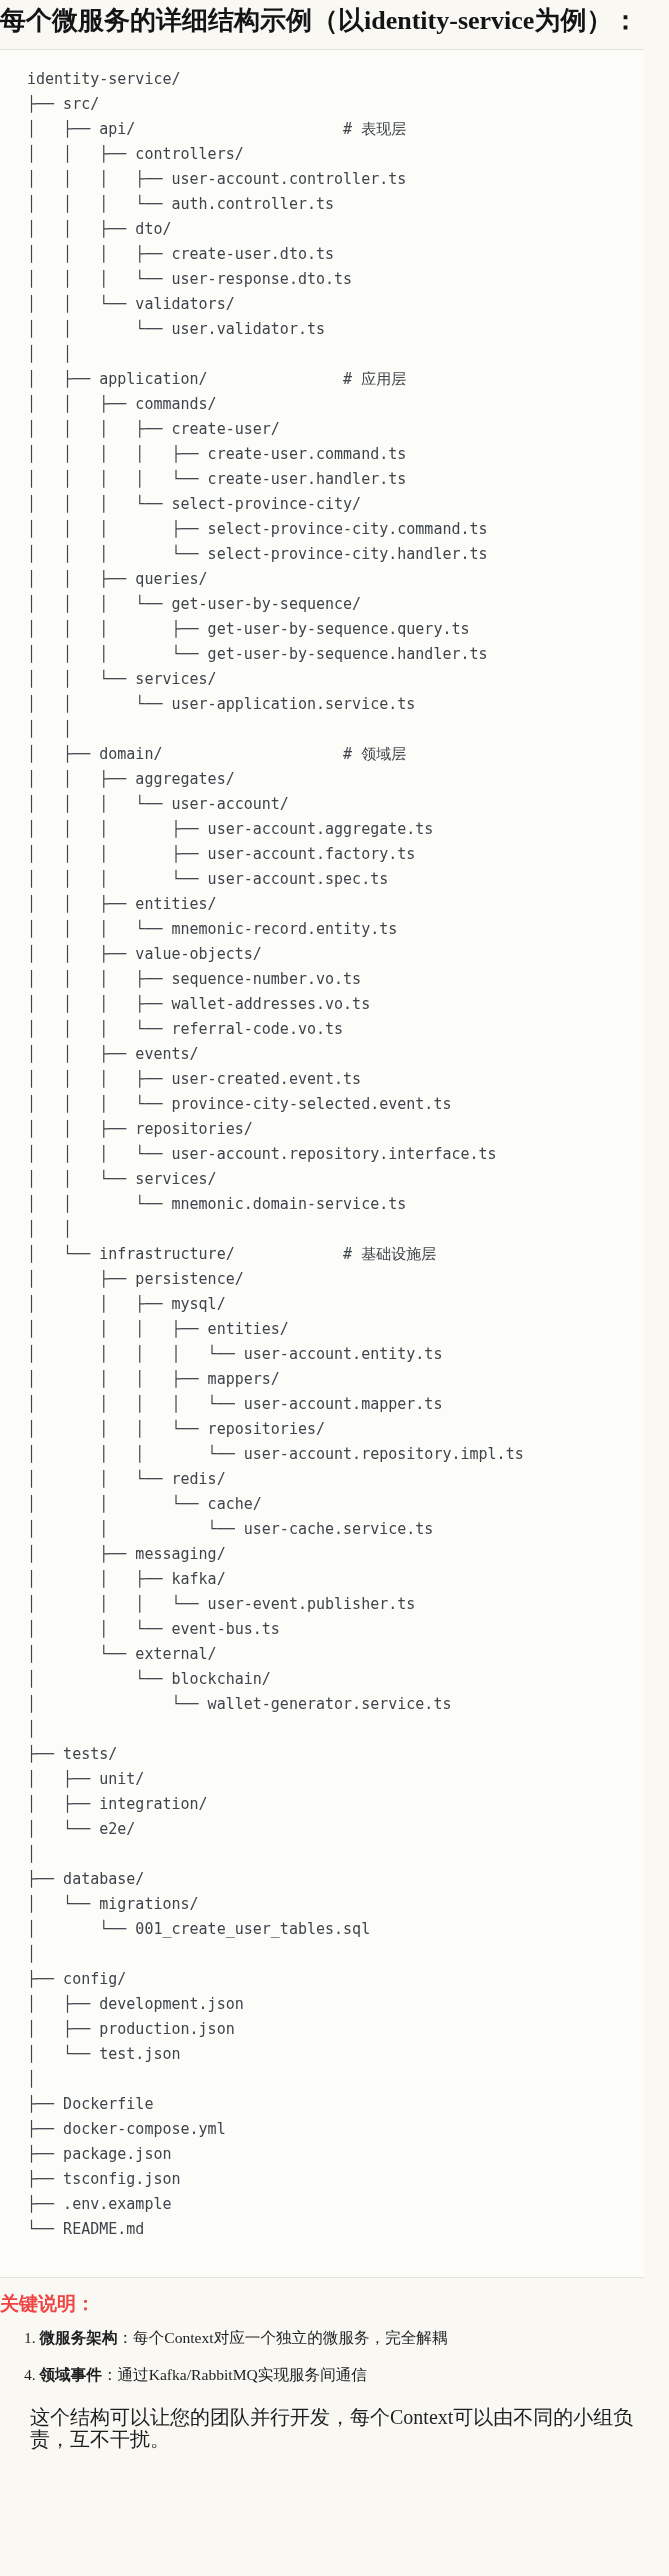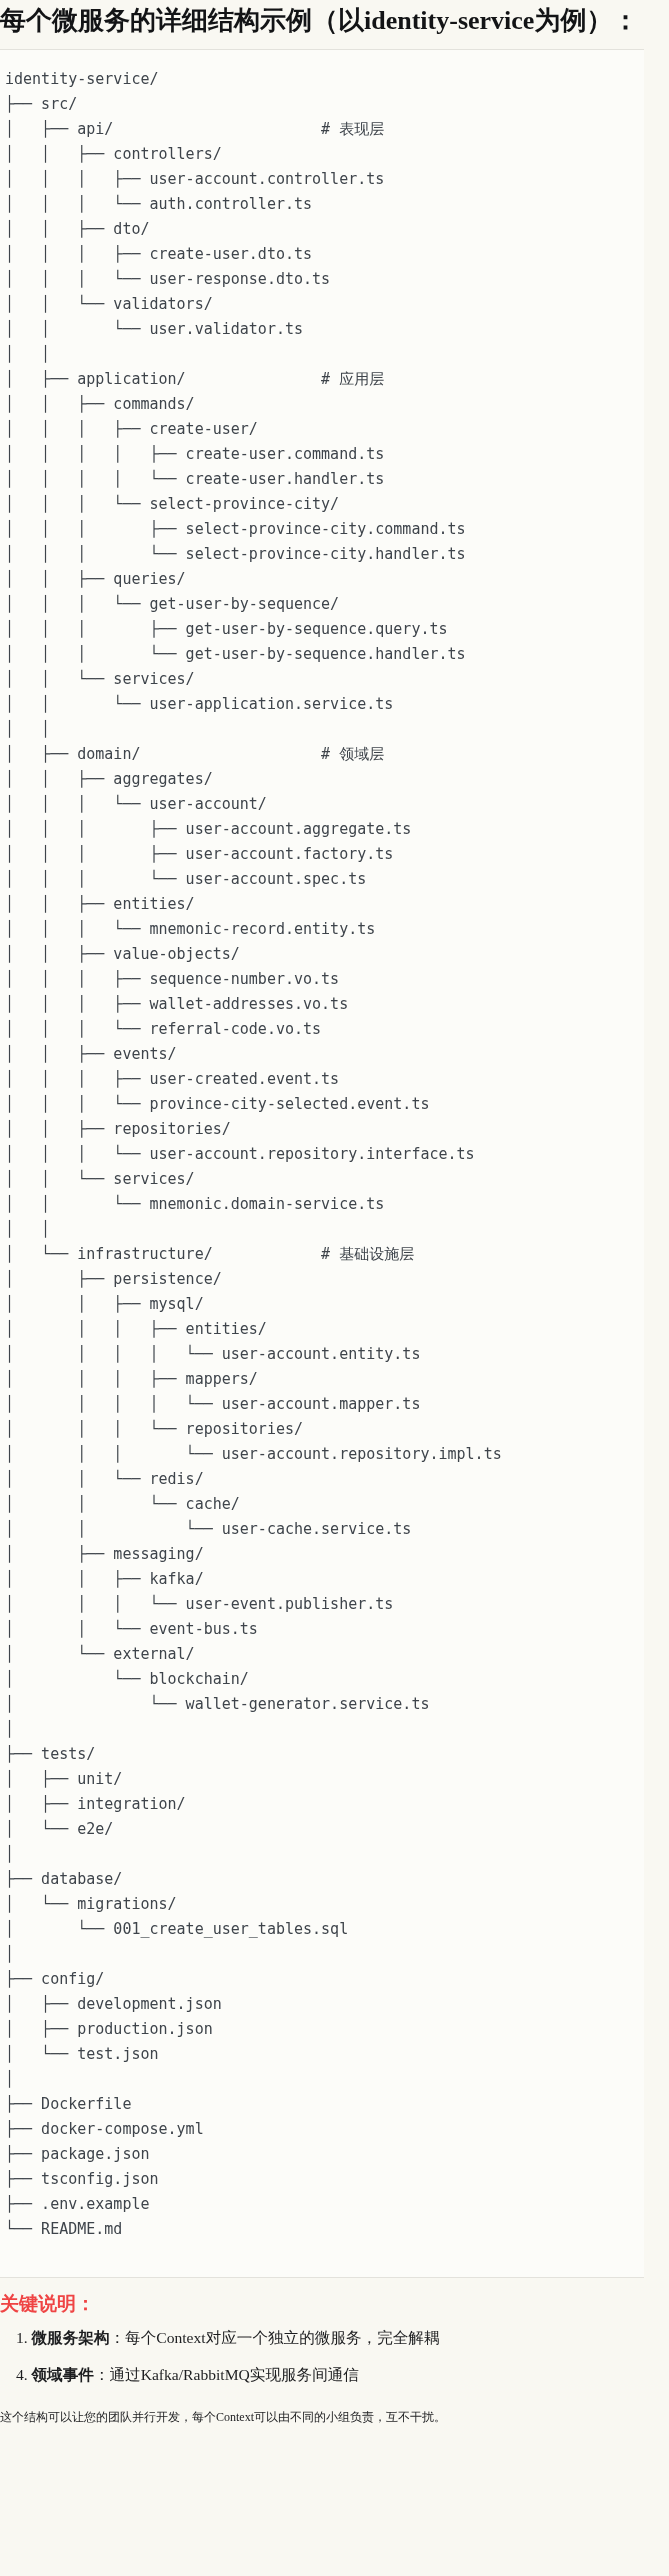--- a/index.html
+++ b/index.html
@@ -24,51 +24,52 @@
     line-height:26px;
     font-weight:bold;
     color:#131416;
     font-family:"Liberation Serif","DejaVu Serif",serif;
   }
   .code-block{
     margin-top:15px;
     background:var(--code-bg);
     border-top:0.6px solid var(--code-border);
     border-bottom:0.6px solid var(--code-border);
-    padding:17px 10px 35px 5px;
+    padding:17px 10px 35px 27px;
     width:644px;
     overflow:hidden;
   }
   .code-block pre{
     margin:0;
     font-family:"DejaVu Sans Mono","Liberation Mono",monospace;
     font-size:15px;
     line-height:25px;
     color:var(--tree-text);
     white-space:pre;
   }
   .notes-heading{
     margin:11.3px 0 8.8px 0;
     font-size:19px;
     line-height:29px;
     font-weight:bold;
     color:#ef4444;
   }
   .note-item{
-    padding-left:16px;
+    padding-left:24px;
     margin-bottom:16.3px;
     font-size:15.6px;
     line-height:21px;
   }
   .note-item .note-number{margin-right:3.8px;}
   .note-item .note-term{font-weight:bold;}
   .footer-paragraph{
     margin:21px 0 6.3px 0;
-    font-size:12px;
+    font-size:20px;
     line-height:22px;
+    padding-left:30px;
   }
 </style>
 </head>
 <body>
 
 <h1 class="doc-title">每个微服务的详细结构示例（以identity-service为例）：</h1>
 
 <div class="code-block">
   <pre>identity-service/
 ├── src/

